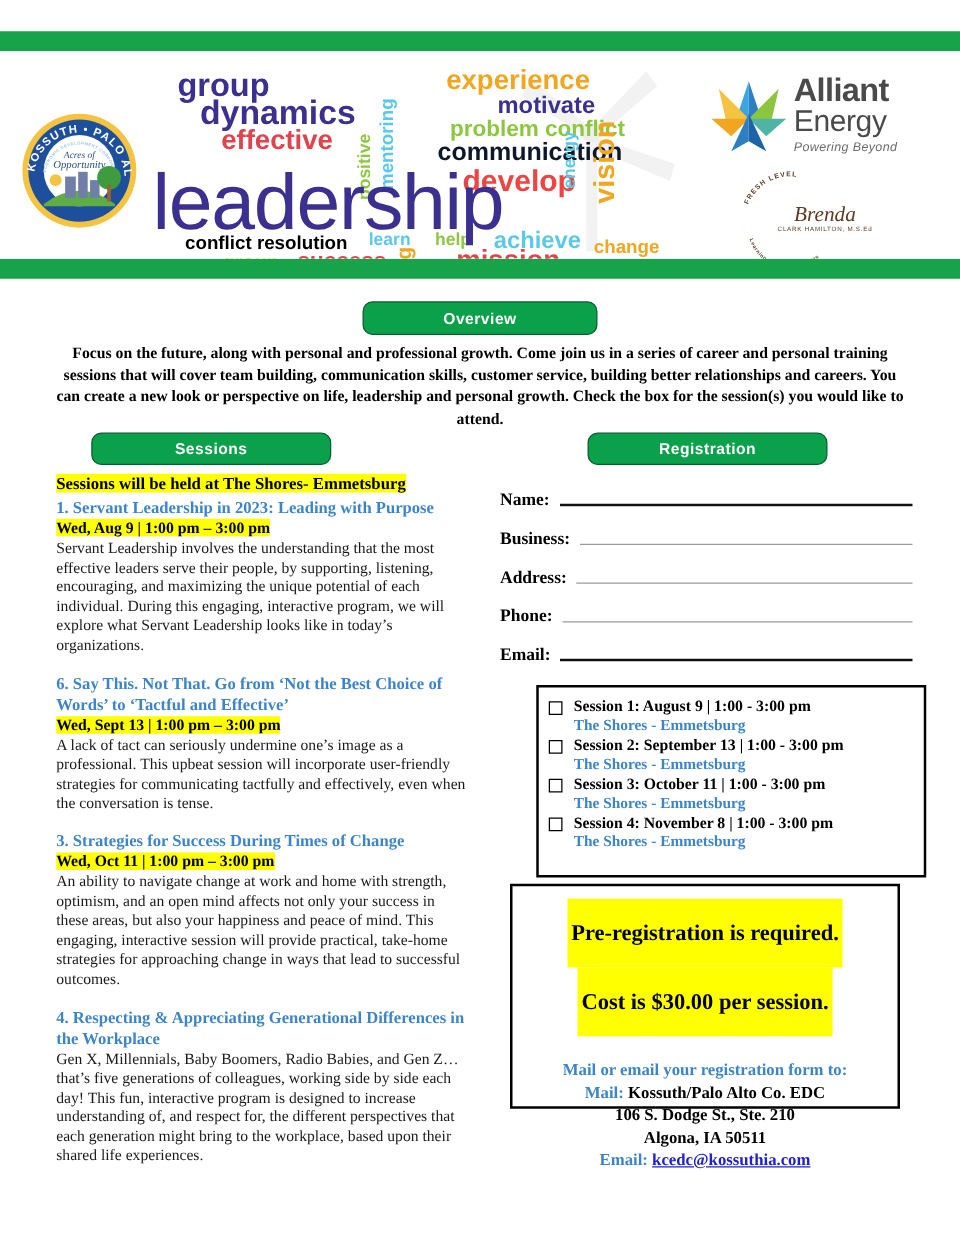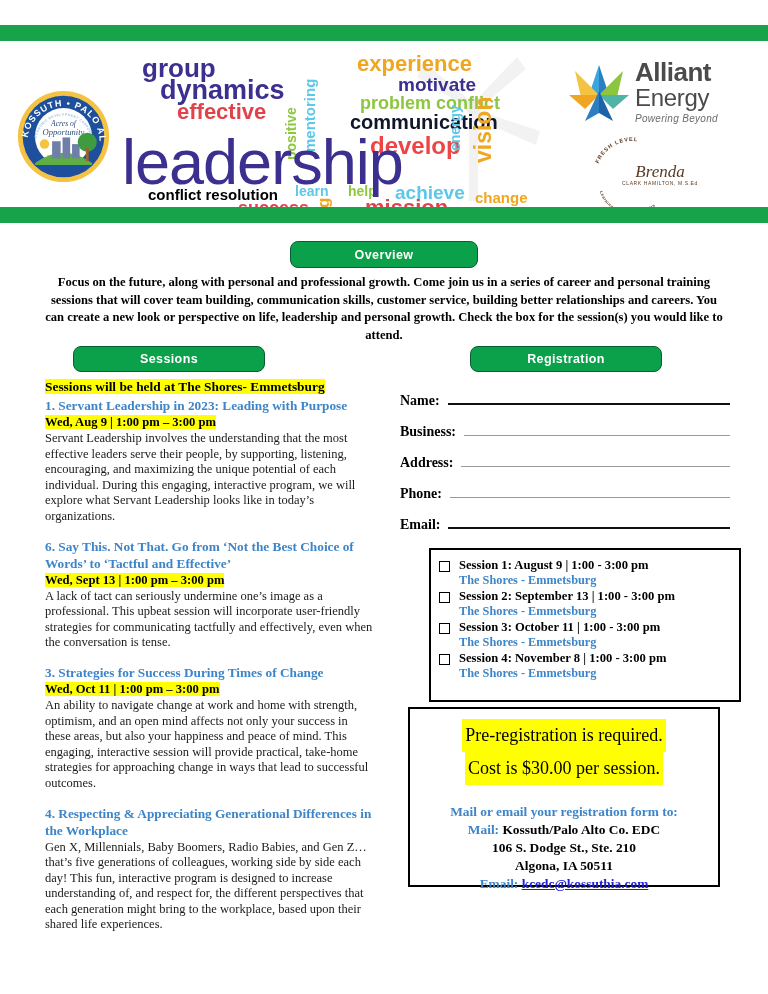--- a/index.html
+++ b/index.html
@@ -119,22 +119,22 @@
     line-height:15px; color:#3d85c8; margin-left:0px;
   }
 
   
   #prereg-box {
     position:absolute; left:408px; top:707px; width:312px; height:180px;
     border:2.4px solid #000; background:#fff; text-align:center; padding-top:10px;
   }
   .prereg-head {
     display:inline-block; background:#ffff00;
-    font-family:"Liberation Serif", serif; font-weight:400; font-size:18px;
-    line-height:23px; color:#000; padding:5px 3px;
+    font-family:"Liberation Serif", serif; font-weight:700; font-size:18px;
+    line-height:23px; color:#000; padding:16px 3px;
   }
   .mail-head {
     font-family:"Liberation Serif", serif; font-weight:700; font-size:13.4px;
     line-height:18px; color:#3d85c8; margin-top:18px;
   }
   .mail-line {
     font-family:"Liberation Serif", serif; font-weight:700; font-size:13.4px;
     line-height:18px; color:#000;
   }
   .mail-key { color:#3d85c8; }

